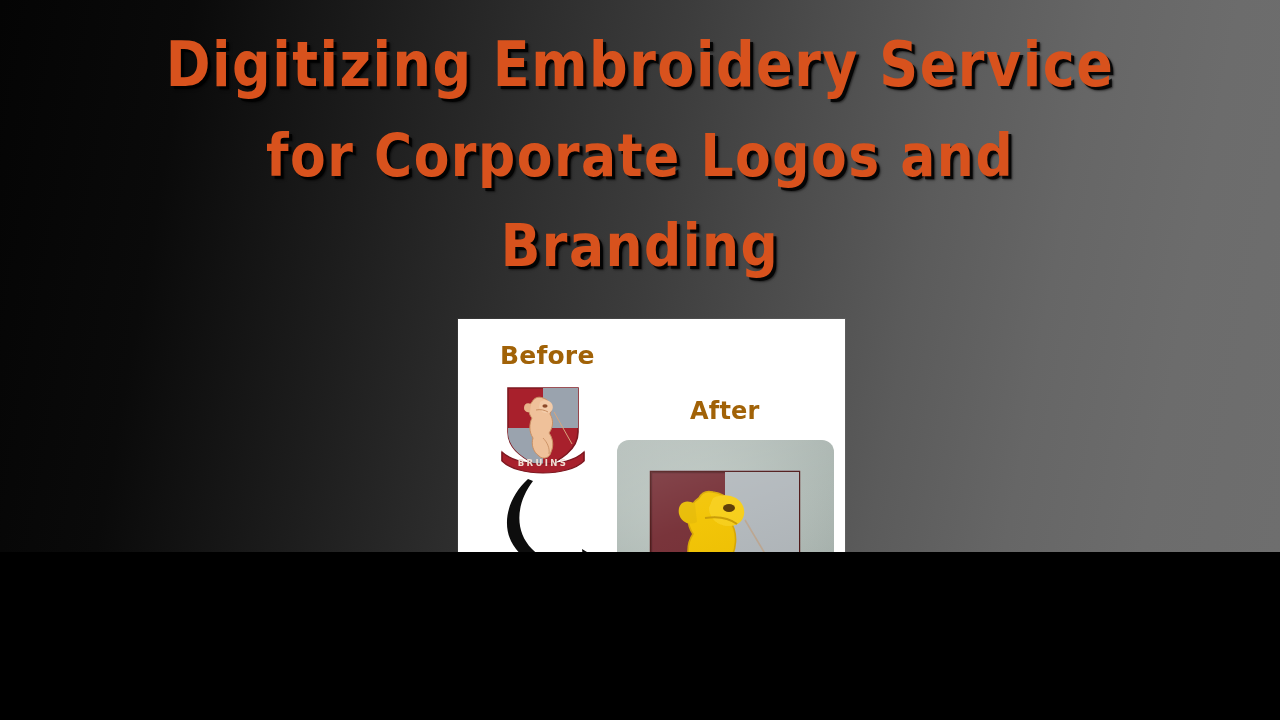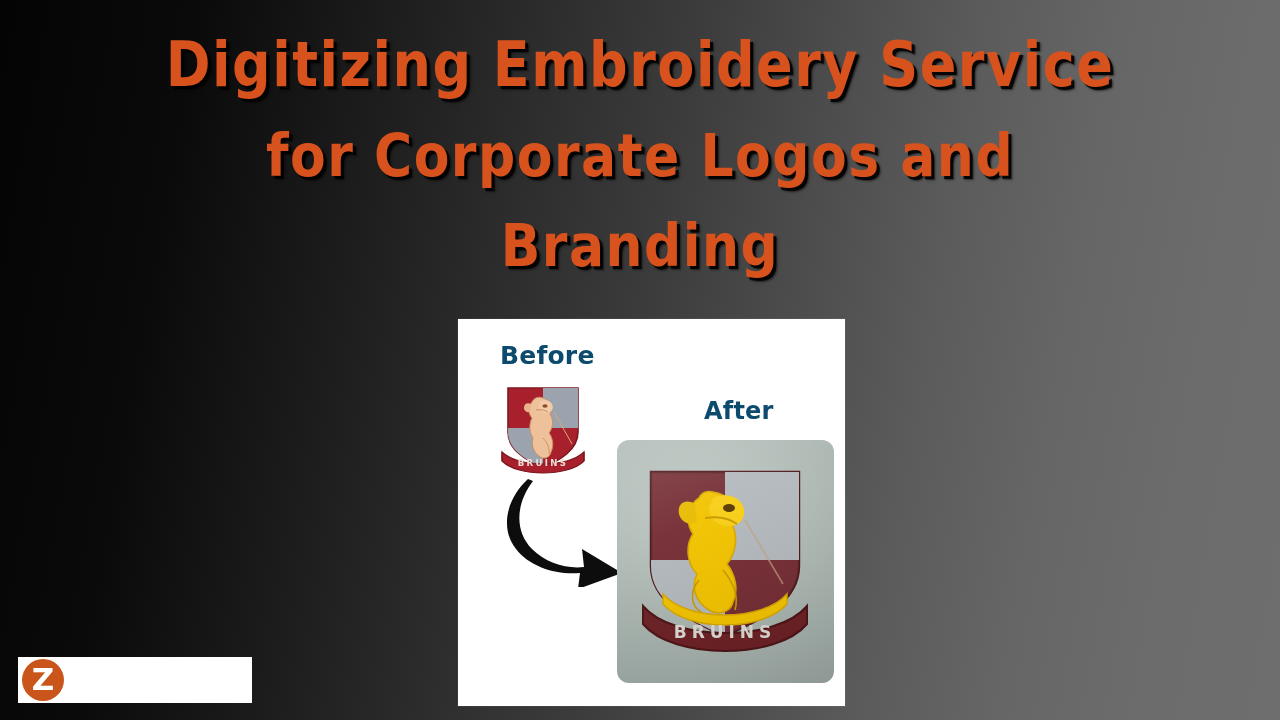--- a/index.html
+++ b/index.html
@@ -3,21 +3,21 @@
 <meta charset="utf-8">
 <style>
   html, body {
     margin: 0;
     padding: 0;
     background: #000;
   }
   #stage {
     position: relative;
     width: 1280px;
-    height: 720px;
+    height: 552px;
     overflow: hidden;
     background: linear-gradient(100deg,
         #040404 0%,
         #0a0a0a 14%,
         #1d1d1d 28%,
         #2e2e2e 40%,
         #3c3c3c 50%,
         #4c4c4c 60%,
         #5b5b5b 70%,
         #666666 80%,
@@ -61,31 +61,31 @@
     width: 387px;
     height: 387px;
     background: #ffffff;
     box-shadow: 0 0 0 1px rgba(255,255,255,0.05);
   }
 
   .section-label {
     position: absolute;
     font-family: "DejaVu Sans", sans-serif;
     font-weight: 700;
-    color: #0c4a6e;
+    color: #a16207;
     white-space: nowrap;
   }
   #before-label {
     left: 42px;
     top: 22px;
     font-size: 25px;
     letter-spacing: 0.2px;
   }
   #after-label {
-    left: 246px;
+    left: 232px;
     top: 78px;
     font-size: 24px;
     letter-spacing: 0.2px;
   }
 
   
   #before-crest {
     position: absolute;
     left: 40px;
     top: 63px;

